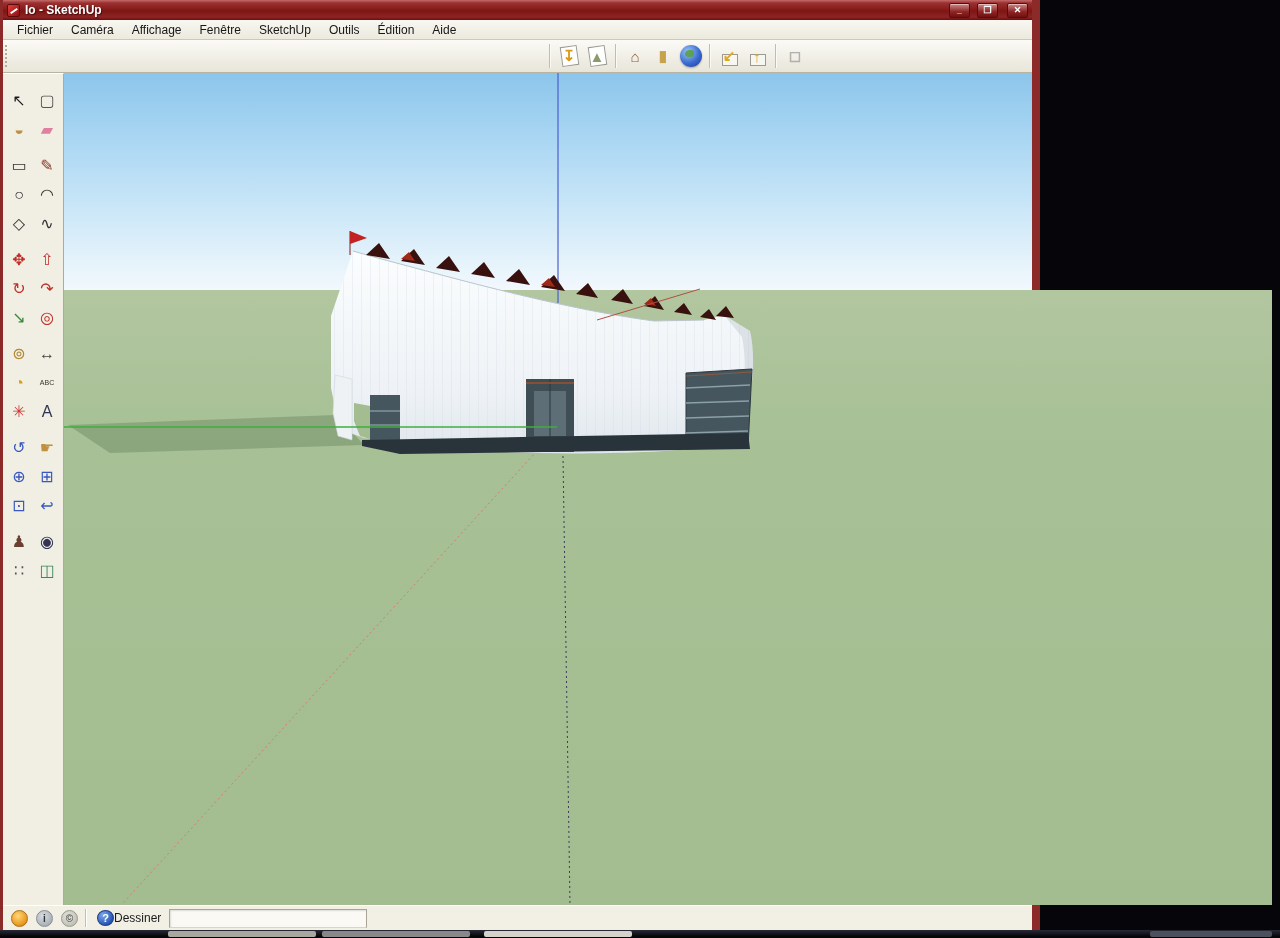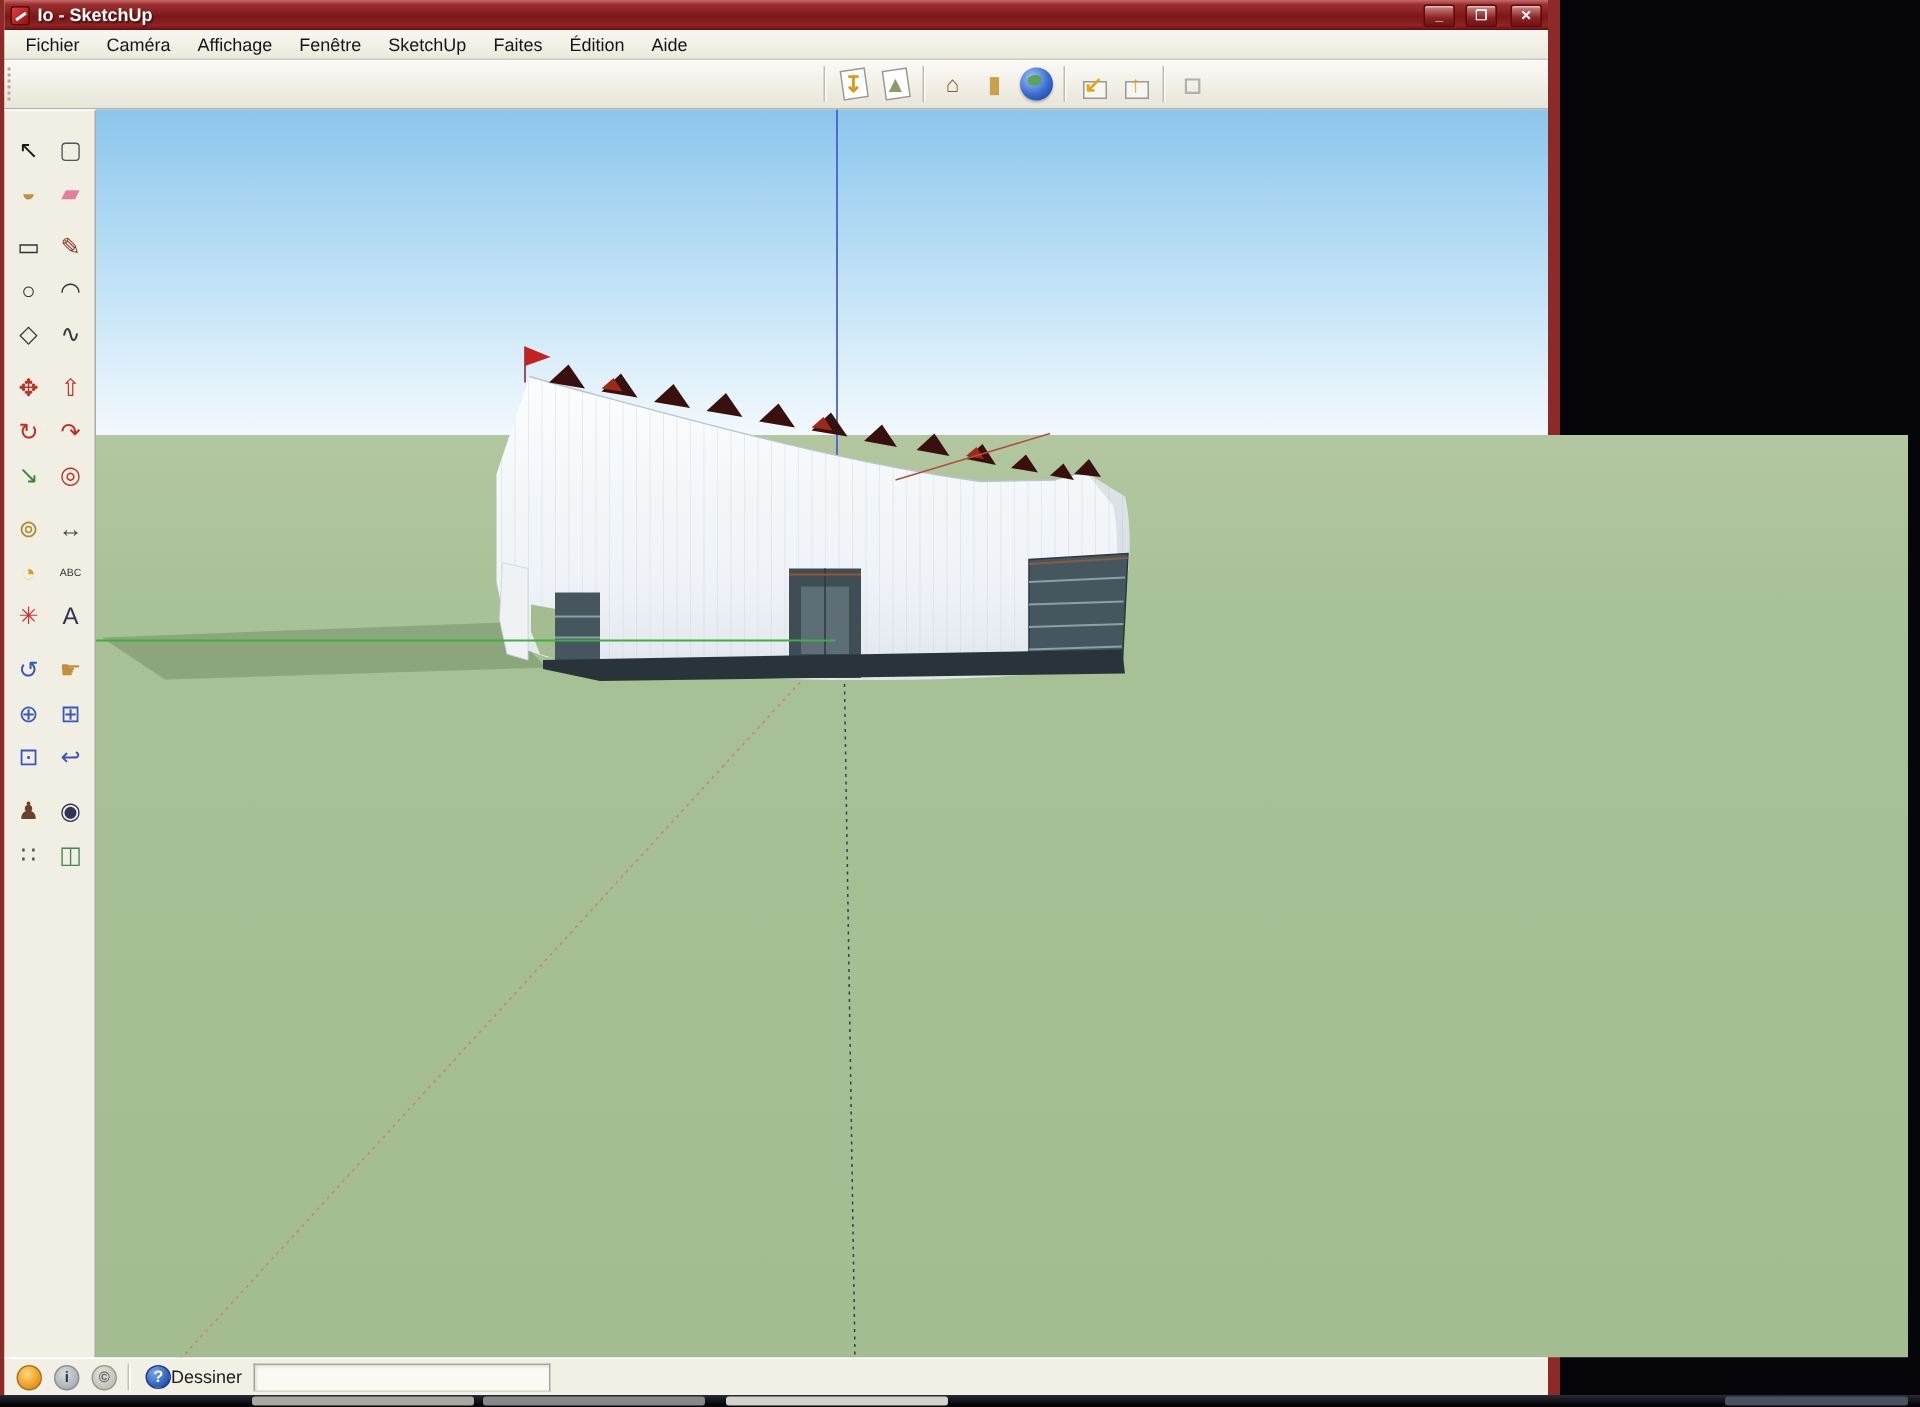--- a/index.html
+++ b/index.html
@@ -102,21 +102,21 @@
     <div class="wbtn">❐</div>
     <div class="wbtn close">✕</div>
   </div>
 
   <div class="menubar">
     <span class="menu-item">Fichier</span>
     <span class="menu-item">Caméra</span>
     <span class="menu-item">Affichage</span>
     <span class="menu-item">Fenêtre</span>
     <span class="menu-item">SketchUp</span>
-    <span class="menu-item">Faites</span>
+    <span class="menu-item">Outils</span>
     <span class="menu-item">Édition</span>
     <span class="menu-item">Aide</span>
   </div>
 
   <div class="toolbar">
     <div class="tb-handle"></div>
     <div class="tb-spacer"></div>
     <div class="gsep"></div>
     <div class="ggroup">
       <div class="gicon base-page">

